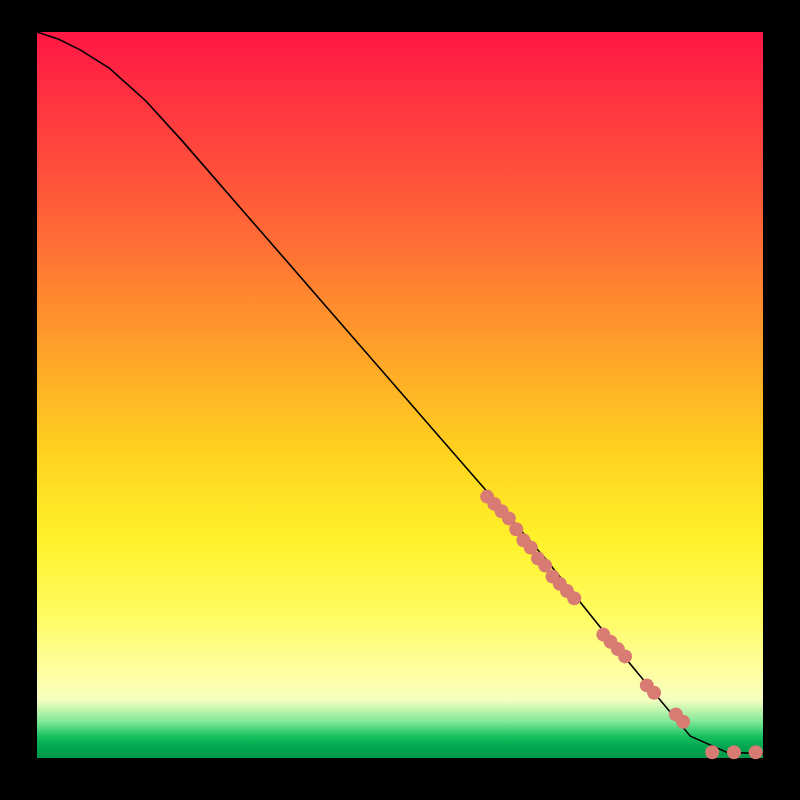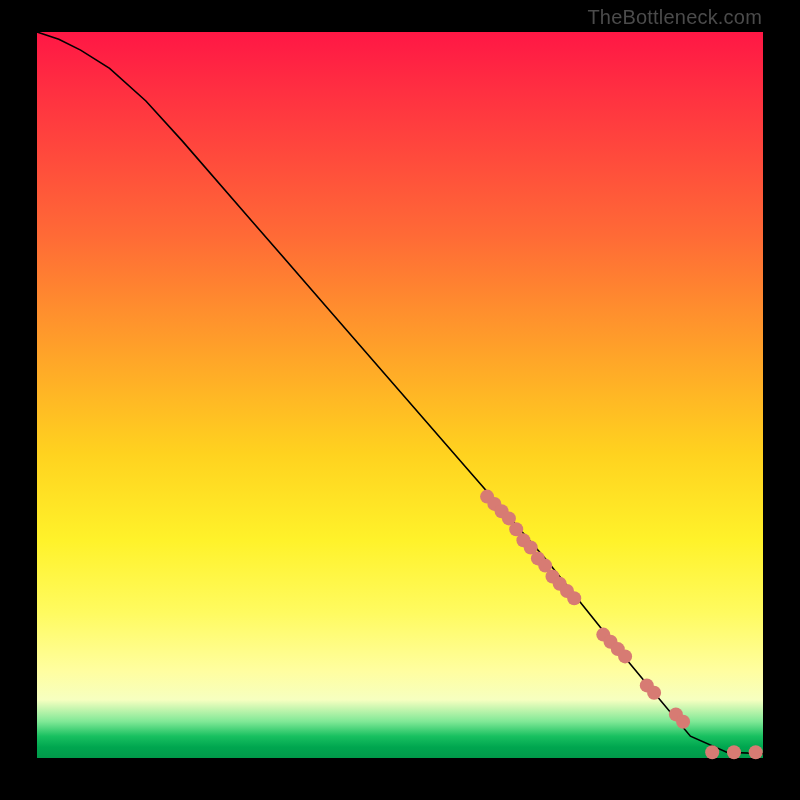--- a/index.html
+++ b/index.html
@@ -65,21 +65,20 @@
   }
   .marker {
     fill: #d77b73;
     stroke: none;
   }
 </style>
 </head>
 <body>
 
 <div class="frame">
-  <div class="watermark">TheBottleneck.com</div>
   <div class="plot-area">
     <svg class="curve" viewBox="0 0 726 726">
       <path id="curve-path" class="line-path" d="M0.0 0.0 L21.8 7.3 L43.6 18.1 L72.6 36.3 L108.9 69.0 L145.2 108.9 L217.8 192.4 L290.4 275.9 L363.0 359.4 L435.6 442.9 L508.2 526.4 L580.8 617.1 L617.1 660.7 L653.4 704.2 L689.7 720.2 L726.0 721.6"></path>
       <g id="markers-g">
           <ellipse cx="450.1" cy="464.6" rx="7" ry="7" class="marker" fill="#d77b73"></ellipse>
           <ellipse cx="457.4" cy="471.9" rx="7" ry="7" class="marker" fill="#d77b73"></ellipse>
           <ellipse cx="464.6" cy="479.2" rx="7" ry="7" class="marker" fill="#d77b73"></ellipse>
           <ellipse cx="471.9" cy="486.4" rx="7" ry="7" class="marker" fill="#d77b73"></ellipse>
           <ellipse cx="479.2" cy="497.3" rx="7" ry="7" class="marker" fill="#d77b73"></ellipse>
           <ellipse cx="486.4" cy="508.2" rx="7" ry="7" class="marker" fill="#d77b73"></ellipse>

